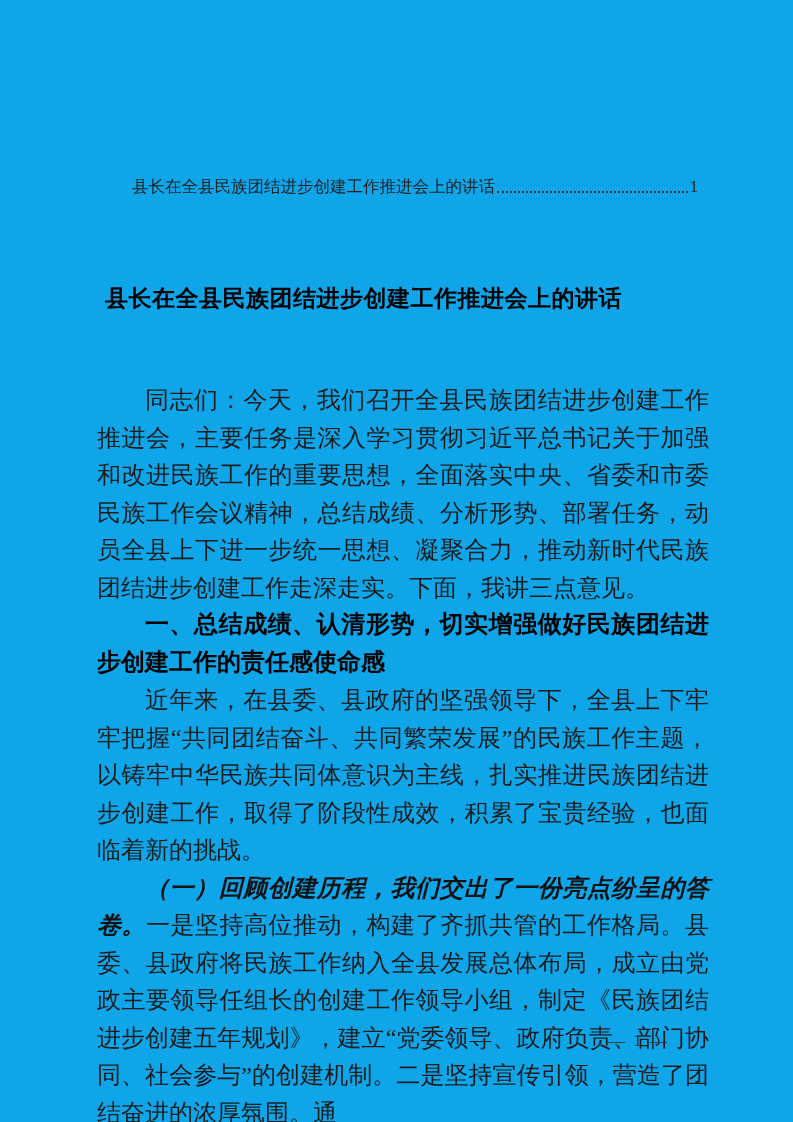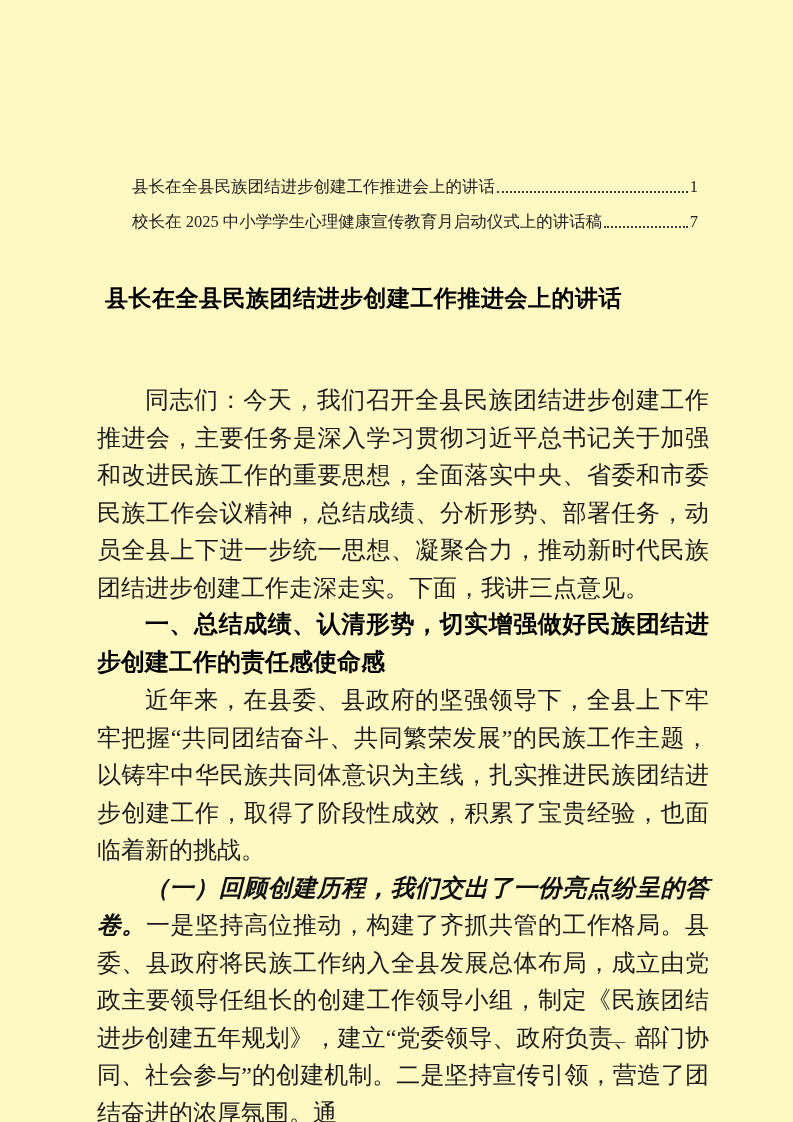--- a/index.html
+++ b/index.html
@@ -4,21 +4,21 @@
 <style>
   html, body {
     margin: 0;
     padding: 0;
     background: #ffffff;
   }
   .page {
     position: relative;
     width: 793px;
     height: 1122px;
-    background: #fef9c3;
+    background: #0ea5e9;
     overflow: hidden;
     font-family: "Liberation Serif", "DejaVu Serif", serif;
     color: #1c1c1c;
   }
 
   
   .toc {
     position: absolute;
     left: 132px;
     right: 95px;
@@ -102,25 +102,20 @@
 <body>
 
 <div class="page">
 
   <nav class="toc">
     <div class="toc-row">
       <span class="toc-title">县长在全县民族团结进步创建工作推进会上的讲话</span>
       <span class="toc-dots"></span>
       <span class="toc-page">1</span>
     </div>
-    <div class="toc-row">
-      <span class="toc-title">校长在 2025 中小学学生心理健康宣传教育月启动仪式上的讲话稿</span>
-      <span class="toc-dots"></span>
-      <span class="toc-page">7</span>
-    </div>
   </nav>
 
   <h1 class="doc-title">县长在全县民族团结进步创建工作推进会上的讲话</h1>
 
   <main class="doc-body" id="doc-body">
       <p class="body"><span>同志们：今天，我们召开全县民族团结进步创建工作推进会，主要任务是深入学习贯彻习近平总书记关于加强和改进民族工作的重要思想，全面落实中央、省委和市委民族工作会议精神，总结成绩、分析形势、部署任务，动员全县上下进一步统一思想、凝聚合力，推动新时代民族团结进步创建工作走深走实。下面，我讲三点意见。</span></p>
       <p class="heading"><span>一、总结成绩、认清形势，切实增强做好民族团结进步创建工作的责任感使命感</span></p>
       <p class="body"><span>近年来，在县委、县政府的坚强领导下，全县上下牢牢把握“共同团结奋斗、共同繁荣发展”的民族工作主题，以铸牢中华民族共同体意识为主线，扎实推进民族团结进步创建工作，取得了阶段性成效，积累了宝贵经验，也面临着新的挑战。</span></p>
       <p class="body"><span class="run-kaiti">（一）回顾创建历程，我们交出了一份亮点纷呈的答卷。</span><span>一是坚持高位推动，构建了齐抓共管的工作格局。县委、县政府将民族工作纳入全县发展总体布局，成立由党政主要领导任组长的创建工作领导小组，制定《民族团结进步创建五年规划》，建立“党委领导、政府负责、部门协同、社会参与”的创建机制。二是坚持宣传引领，营造了团结奋进的浓厚氛围。通</span></p>
     </main>

